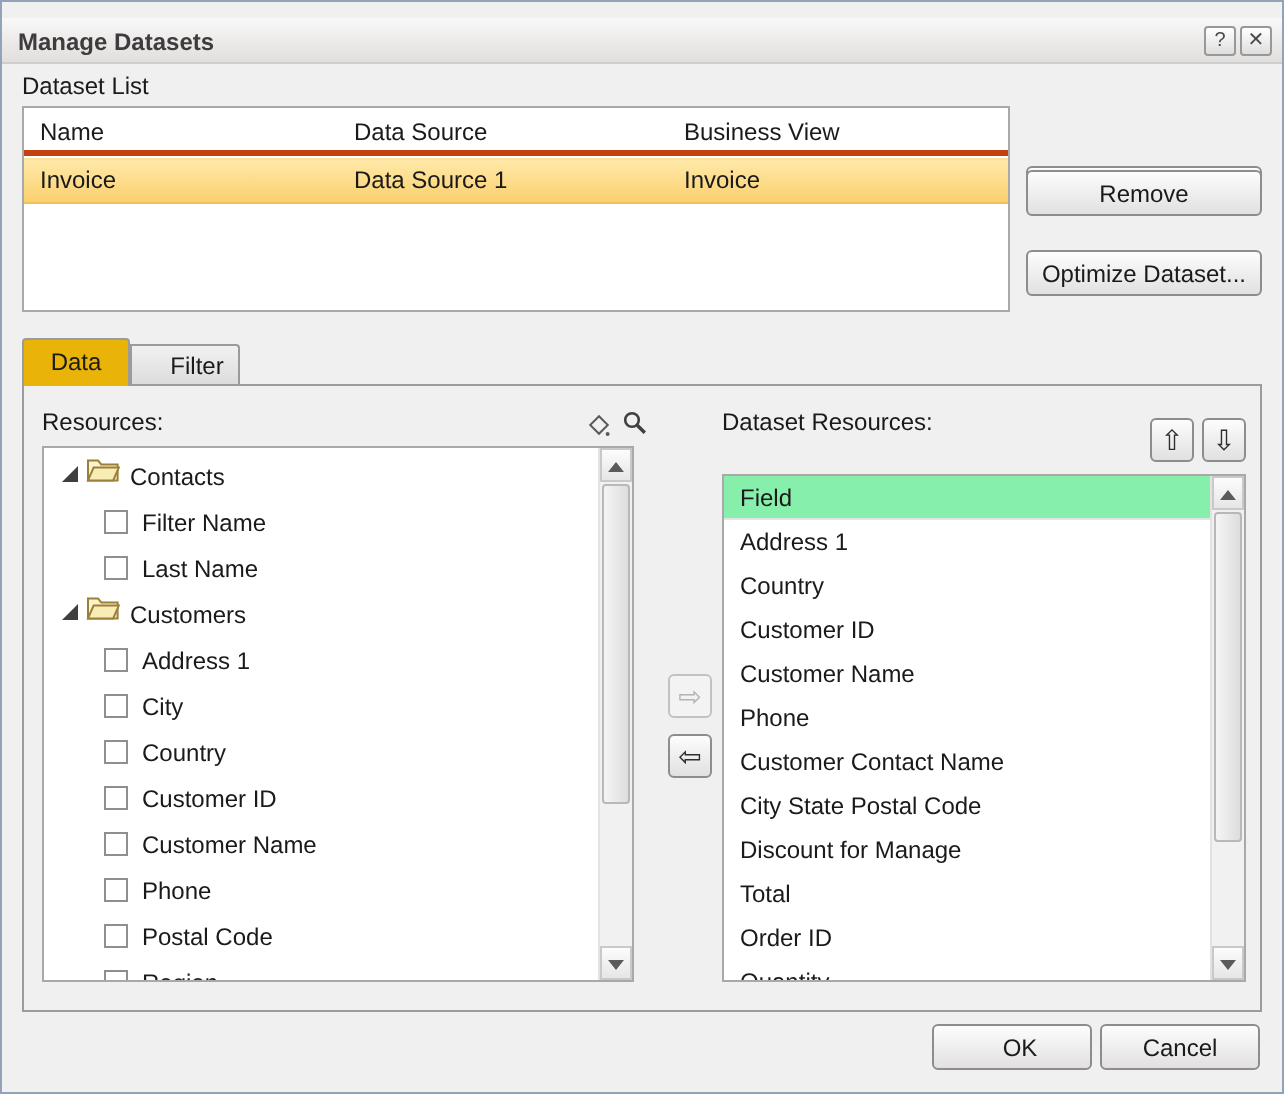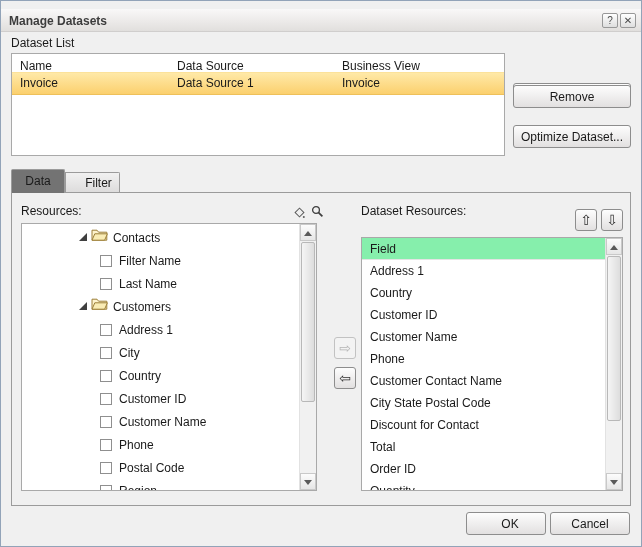--- a/index.html
+++ b/index.html
@@ -31,63 +31,63 @@
   
   .ds-label { position: absolute; left: 10px; top: 35px; }
   .ds-table {
     position: absolute; left: 10px; top: 52px; width: 494px; height: 103px;
     border: 1px solid #a9a9a9; background: #fff;
   }
   .ds-hrow { position: absolute; left: 0; top: 0; width: 100%; height: 24px; border-bottom: 3px solid #c2410c; text-align: center; }
   .ds-cell { position: absolute; top: 5px; white-space: nowrap; }
   .cell-1 { left: 8px; } .cell-2 { left: 165px; } .cell-3 { left: 330px; }
   .ds-row {
-    position: absolute; left: 0; top: 18px; width: 100%; height: 23px;
+    position: absolute; left: 0; top: 25px; width: 100%; height: 23px;
     background: linear-gradient(#ffe9a8, #fbd06e);
     border-top: 1px solid #fce29a; border-bottom: 1px solid #eec05a;
   }
   .ds-row .ds-cell { top: 3px; }
 
   
   .btn {
     position: absolute; border: 1px solid #8d8d8d; border-radius: 3px;
     background: linear-gradient(#fdfdfd, #e2e0e0);
     font-family: inherit; font-size: 12px; color: #1a1a1a; text-align: center; padding: 0;
   }
   .btn-new    { left: 512px; top: 55px;  width: 118px; height: 23px; margin-top: 27px; }
   .btn-remove { left: 512px; top: 84px;  width: 118px; height: 23px; }
   .btn-opt    { left: 512px; top: 124px; width: 118px; height: 23px; }
   .btn-ok     { left: 465px; top: 511px; width: 80px;  height: 23px; padding-left: 8px; }
   .btn-cancel { left: 549px; top: 511px; width: 80px;  height: 23px; text-align: center; }
 
   
   .tab-data {
     position: absolute; left: 10px; top: 168px; width: 54px; height: 24px;
-    background: #737373; border: 1px solid #9b9b9b; border-bottom: none;
+    background: #eab308; border: 1px solid #9b9b9b; border-bottom: none;
     border-radius: 2px 2px 0 0; text-align: center; line-height: 23px; z-index: 3;
   }
   .tab-filter {
     position: absolute; left: 64px; top: 171px; width: 55px; height: 21px;
     background: linear-gradient(#f1f1f1, #dcdbdb); border: 1px solid #9b9b9b; border-bottom: none;
     border-radius: 0 2px 0 0; text-align: center; line-height: 20px; z-index: 1; padding-left: 12px;
   }
   .panel {
     position: absolute; left: 10px; top: 191px; width: 620px; height: 314px;
     border: 1px solid #9b9b9b; background: #f0f0f0; z-index: 2;
   }
 
   
   .res-label { position: absolute; left: 9px; top: 11px; }
   .icon-sort { position: absolute; left: 281px; top: 13px; }
   .icon-search { position: absolute; left: 299px; top: 12px; }
   .tree-box {
     position: absolute; left: 9px; top: 30px; width: 296px; height: 268px;
     background: #fff; border: 1px solid #a9a9a9; overflow: hidden;
   }
-  .tree-content { position: absolute; left: 0; top: 3px; right: 17px; bottom: 0; overflow: hidden; padding-left: 48px; }
+  .tree-content { position: absolute; left: 0; top: 3px; right: 17px; bottom: 0; overflow: hidden; }
   .trow { height: 23px; line-height: 23px; white-space: nowrap; }
   .texp {
     display: inline-block; width: 0; height: 0;
     border: 4px solid transparent; border-right-color: #3f3f3f; border-bottom-color: #3f3f3f;
     margin-left: 9px; margin-right: 4px; vertical-align: middle; position: relative; top: -2px;
   }
   .tfolder { display: inline-block; vertical-align: middle; margin-right: 5px; position: relative; top: -1px; }
   .tcheck {
     display: inline-block; width: 12px; height: 12px; border: 1px solid #8f8f8f; background: #fff;
     vertical-align: middle; margin-left: 30px; margin-right: 7px; position: relative; top: -1px;
@@ -245,21 +245,21 @@
     <div class="list-box">
       <div class="list-inner">
         <div class="list-header">Field</div>
         <div class="lrow">Address 1</div>
         <div class="lrow">Country</div>
         <div class="lrow">Customer ID</div>
         <div class="lrow">Customer Name</div>
         <div class="lrow">Phone</div>
         <div class="lrow">Customer Contact Name</div>
         <div class="lrow">City State Postal Code</div>
-        <div class="lrow">Discount for Contact</div>
+        <div class="lrow">Discount for Manage</div>
         <div class="lrow">Total</div>
         <div class="lrow">Order ID</div>
         <div class="lrow">Quantity</div>
       </div>
       <div class="vsb">
         <div class="vsb-btn up">
             <div class="tri-u"></div>
           </div>
         <div class="vsb-thumb thumb-list"></div>
         <div class="vsb-btn down">

